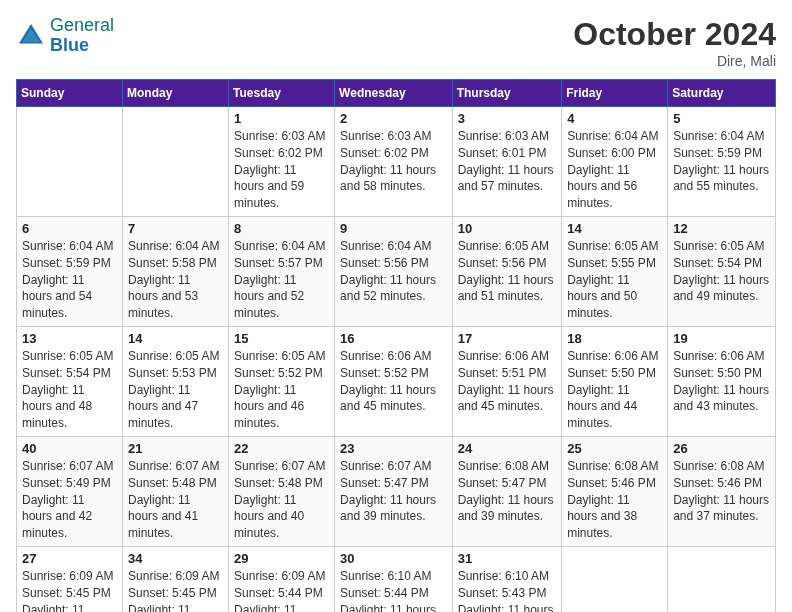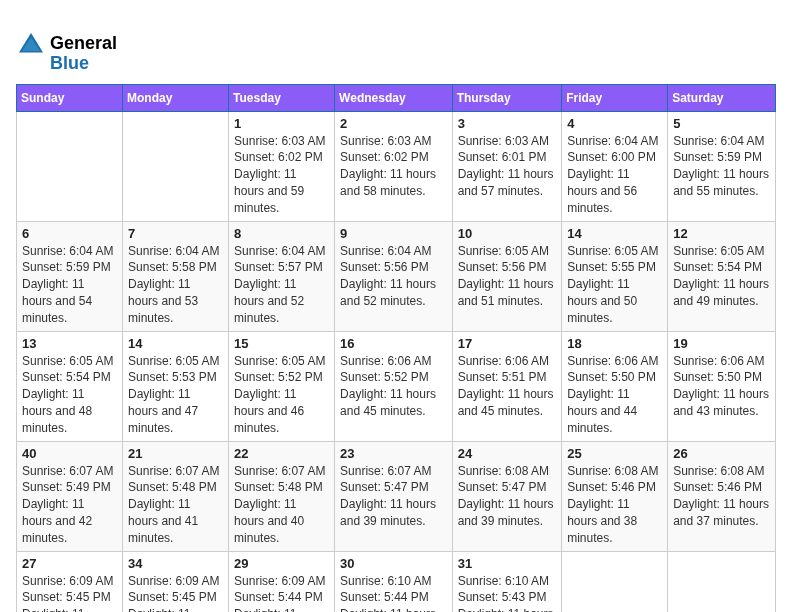--- a/index.html
+++ b/index.html
@@ -21,23 +21,22 @@
       align-items: center;
       gap: 4px;
     }
     .logo-text {
       display: flex;
       flex-direction: column;
       line-height: 1.1;
     }
     .logo-general {
       font-size: 18px;
-      font-weight: bold;
-      color: #000000;
-      margin-top: 18px;
+      font-weight: normal;
+      color: #0f766e;
     }
     .logo-blue {
       font-size: 18px;
       font-weight: bold;
       color: #1a6faf;
     }
     .logo-icon {
       width: 30px;
       height: 30px;
     }
@@ -52,21 +51,21 @@
     .location {
       font-size: 14px;
       color: #555;
     }
     table {
       width: 100%;
       border-collapse: collapse;
       font-size: 11px;
     }
     thead tr {
-      background-color: #8b5cf6;
+      background-color: #4c1d95;
       color: #fff;
     }
     thead th {
       padding: 6px 4px;
       text-align: left;
       font-size: 12px;
       font-weight: bold;
       border: 1px solid #1a6faf;
     }
     tbody tr {
@@ -105,20 +104,22 @@
     <svg class="logo-icon" viewBox="0 0 40 40" width="40" height="40">
       <polygon points="20,4 36,30 4,30" fill="#1a6faf"></polygon>
       <polygon points="20,10 32,28 8,28" fill="#4a9fd4" opacity="0.5"></polygon>
     </svg>
     <div class="logo-text">
       <span class="logo-general">General</span>
       <span class="logo-blue">Blue</span>
     </div>
   </div>
   <div class="title-block">
+    <div class="month-title">October 2024</div>
+    <div class="location">Dire, Mali</div>
   </div>
 </div>
 
 <table>
   <thead>
     <tr>
     <th>Sunday</th>
         <th>Monday</th>
         <th>Tuesday</th>
         <th>Wednesday</th>

